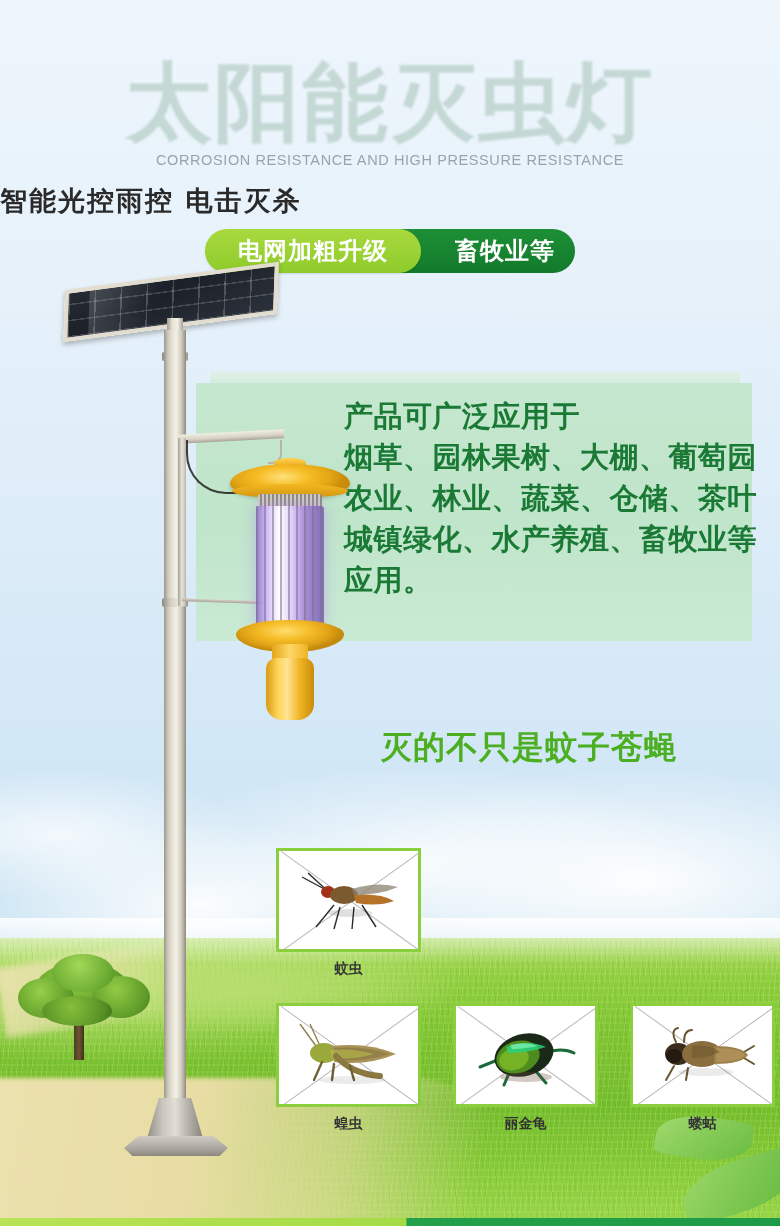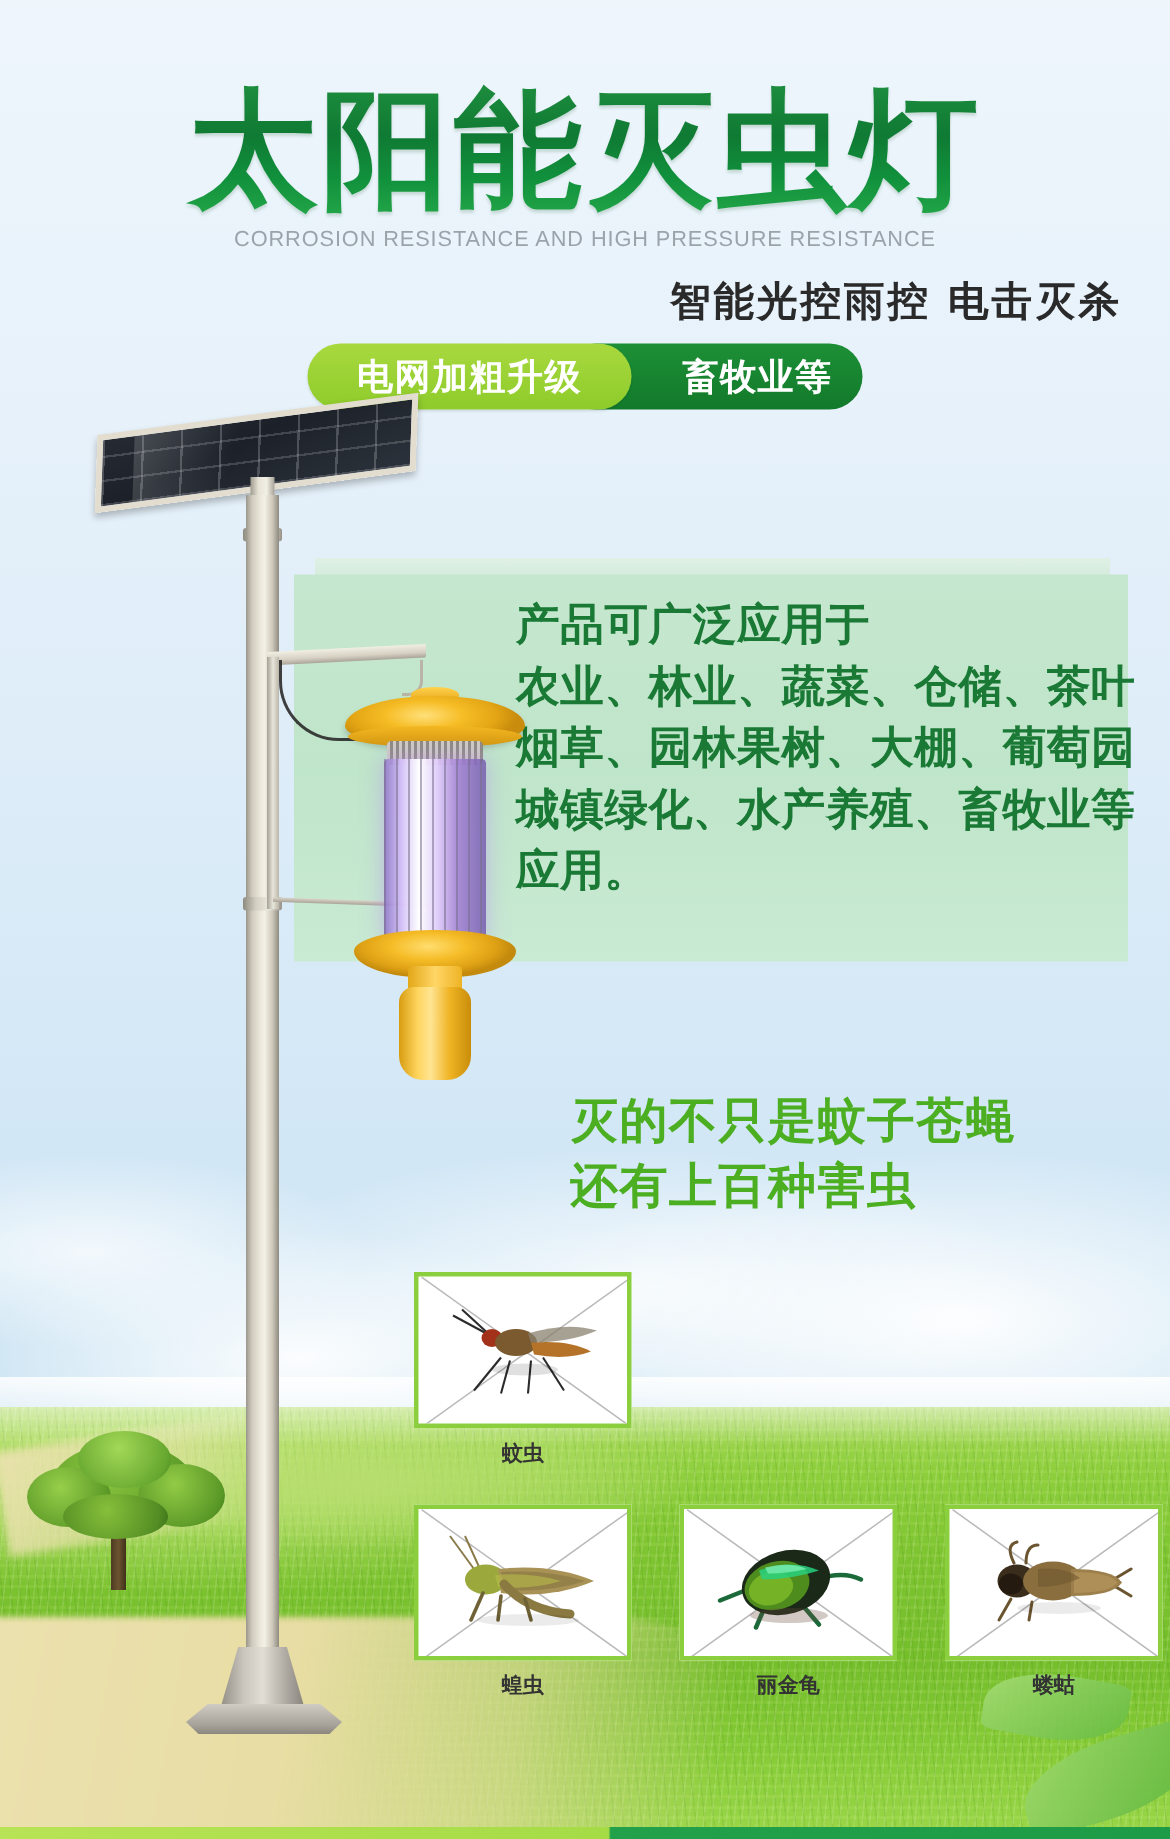--- a/index.html
+++ b/index.html
@@ -93,21 +93,21 @@
     position:absolute;left:0;top:54px;width:780px;text-align:center;
     font-size:86px;line-height:96px;font-weight:700;letter-spacing:2px;
     font-family:"DejaVu Sans","Liberation Sans",sans-serif;
     color:rgba(20,90,40,.18);white-space:nowrap;filter:blur(1px);
   }
   .subtitle-en{
     position:absolute;left:0;top:152px;width:780px;text-align:center;
     font-size:14.5px;letter-spacing:.6px;color:#9aa3ab;font-weight:400;
   }
   .subtitle-cn{
-    position:absolute;left:0;top:183px;width:748px;text-align:right;
+    position:absolute;left:0;top:183px;width:748px;text-align:left;
     font-size:27px;letter-spacing:2px;color:#2a2a2a;font-weight:700;
     font-family:"DejaVu Serif","Liberation Serif",serif;
   }
 
   
   .pills{
     position:absolute;left:0;top:229px;width:780px;
     display:flex;justify-content:center;
   }
   .pill-wrap{position:relative;height:44px;}
@@ -340,37 +340,36 @@
     <div class="br" style="left:66px;top:40px;width:4px;height:30px;transform:rotate(28deg);"></div>
     <div class="br" style="left:64px;top:40px;width:4px;height:30px;transform:rotate(-30deg);"></div>
     <div class="crown" style="left:22px;top:10px;width:96px;height:58px;background:radial-gradient(circle at 38% 32%, #8cc63e 0%, #5f9e2a 70%, #3f7a1c 100%);"></div>
     <div class="crown" style="left:6px;top:26px;width:56px;height:40px;background:radial-gradient(circle at 40% 34%, #97cf4a 0%, #5d9b28 72%, #3d761b 100%);"></div>
     <div class="crown" style="left:80px;top:24px;width:58px;height:42px;background:radial-gradient(circle at 42% 32%, #92cb45 0%, #5a9827 72%, #3c741a 100%);"></div>
     <div class="crown" style="left:40px;top:2px;width:62px;height:38px;background:radial-gradient(circle at 44% 30%, #a3d857 0%, #66a72f 74%, #437f1e 100%);"></div>
     <div class="crown" style="left:30px;top:44px;width:70px;height:30px;background:radial-gradient(circle at 42% 36%, #86bf3a 0%, #548e24 76%, #396e19 100%);"></div>
   </div>
 
   <div class="title-shadow">太阳能灭虫灯</div>
-  <div class="title">太阳能灭虫灯</div>
   <div class="subtitle-en">CORROSION RESISTANCE AND HIGH PRESSURE RESISTANCE</div>
   <div class="subtitle-cn">智能光控雨控  电击灭杀</div>
 
   <div class="pills">
     <div class="pill-wrap" style="width:370px;">
       <div class="pill-dark">畜牧业等</div>
       <div class="pill-light">电网加粗升级</div>
     </div>
   </div>
 
   <div class="green-panel-inner"></div>
   <div class="green-panel"></div>
   <div class="panel-text">
     <div>产品可广泛应用于</div>
+    <div>烟草、园林果树、大棚、葡萄园</div>
     <div>农业、林业、蔬菜、仓储、茶叶</div>
-    <div>烟草、园林果树、大棚、葡萄园</div>
     <div>城镇绿化、水产养殖、畜牧业等</div>
     <div>应用。</div>
   </div>
 
   <div class="solar">
     <div class="solar-body">
       <div class="solar-cells"></div>
       <div class="solar-glare"></div>
     </div>
   </div>
@@ -397,21 +396,20 @@
     <div class="lamp-bowl"></div>
     <div class="lamp-neck"></div>
     <div class="lamp-bag"></div>
   </div>
 
   <div class="base-top"></div>
   <div class="base-plate"></div>
 
   <div class="slogan">
     <div>灭的不只是蚊子苍蝇</div>
-    <div>还有上百种害虫</div>
   </div>
 
   <div class="grid">
 
     <div class="grid-row" style="top:0;">
 
       <div class="cell" style="left:0;">
         <div class="frame">
           <div class="x1"></div>
           <div class="x2"></div>

